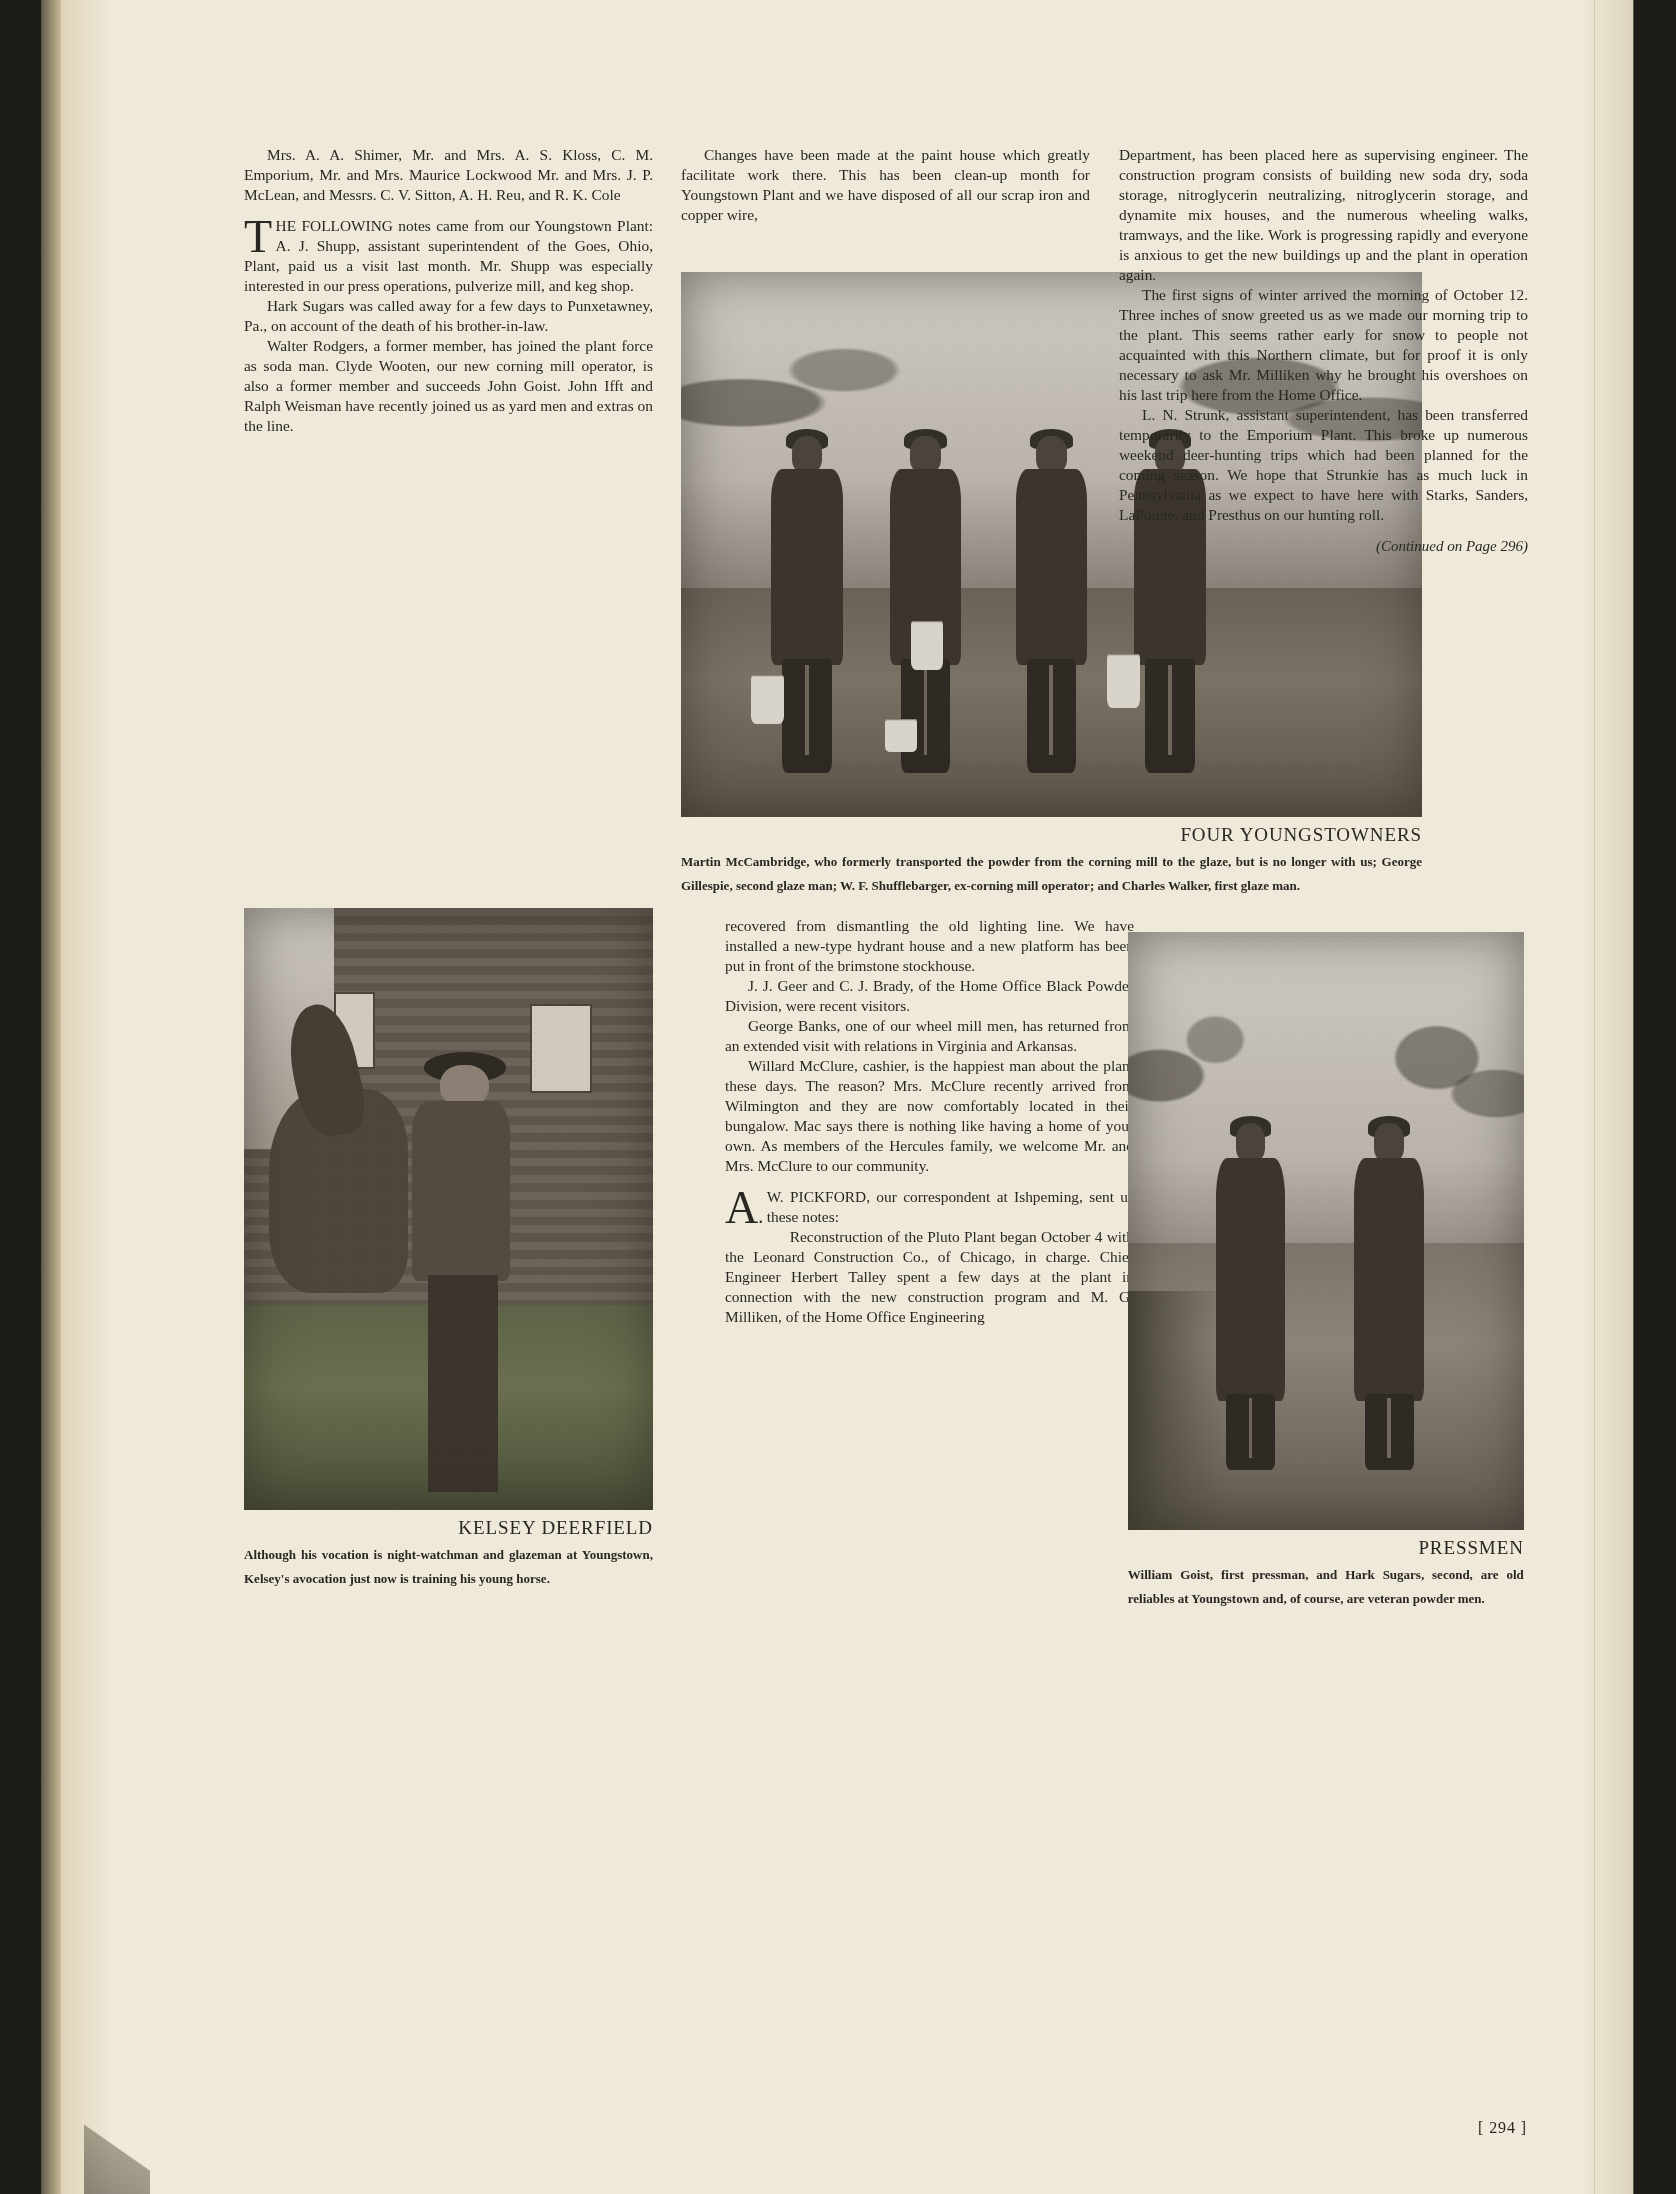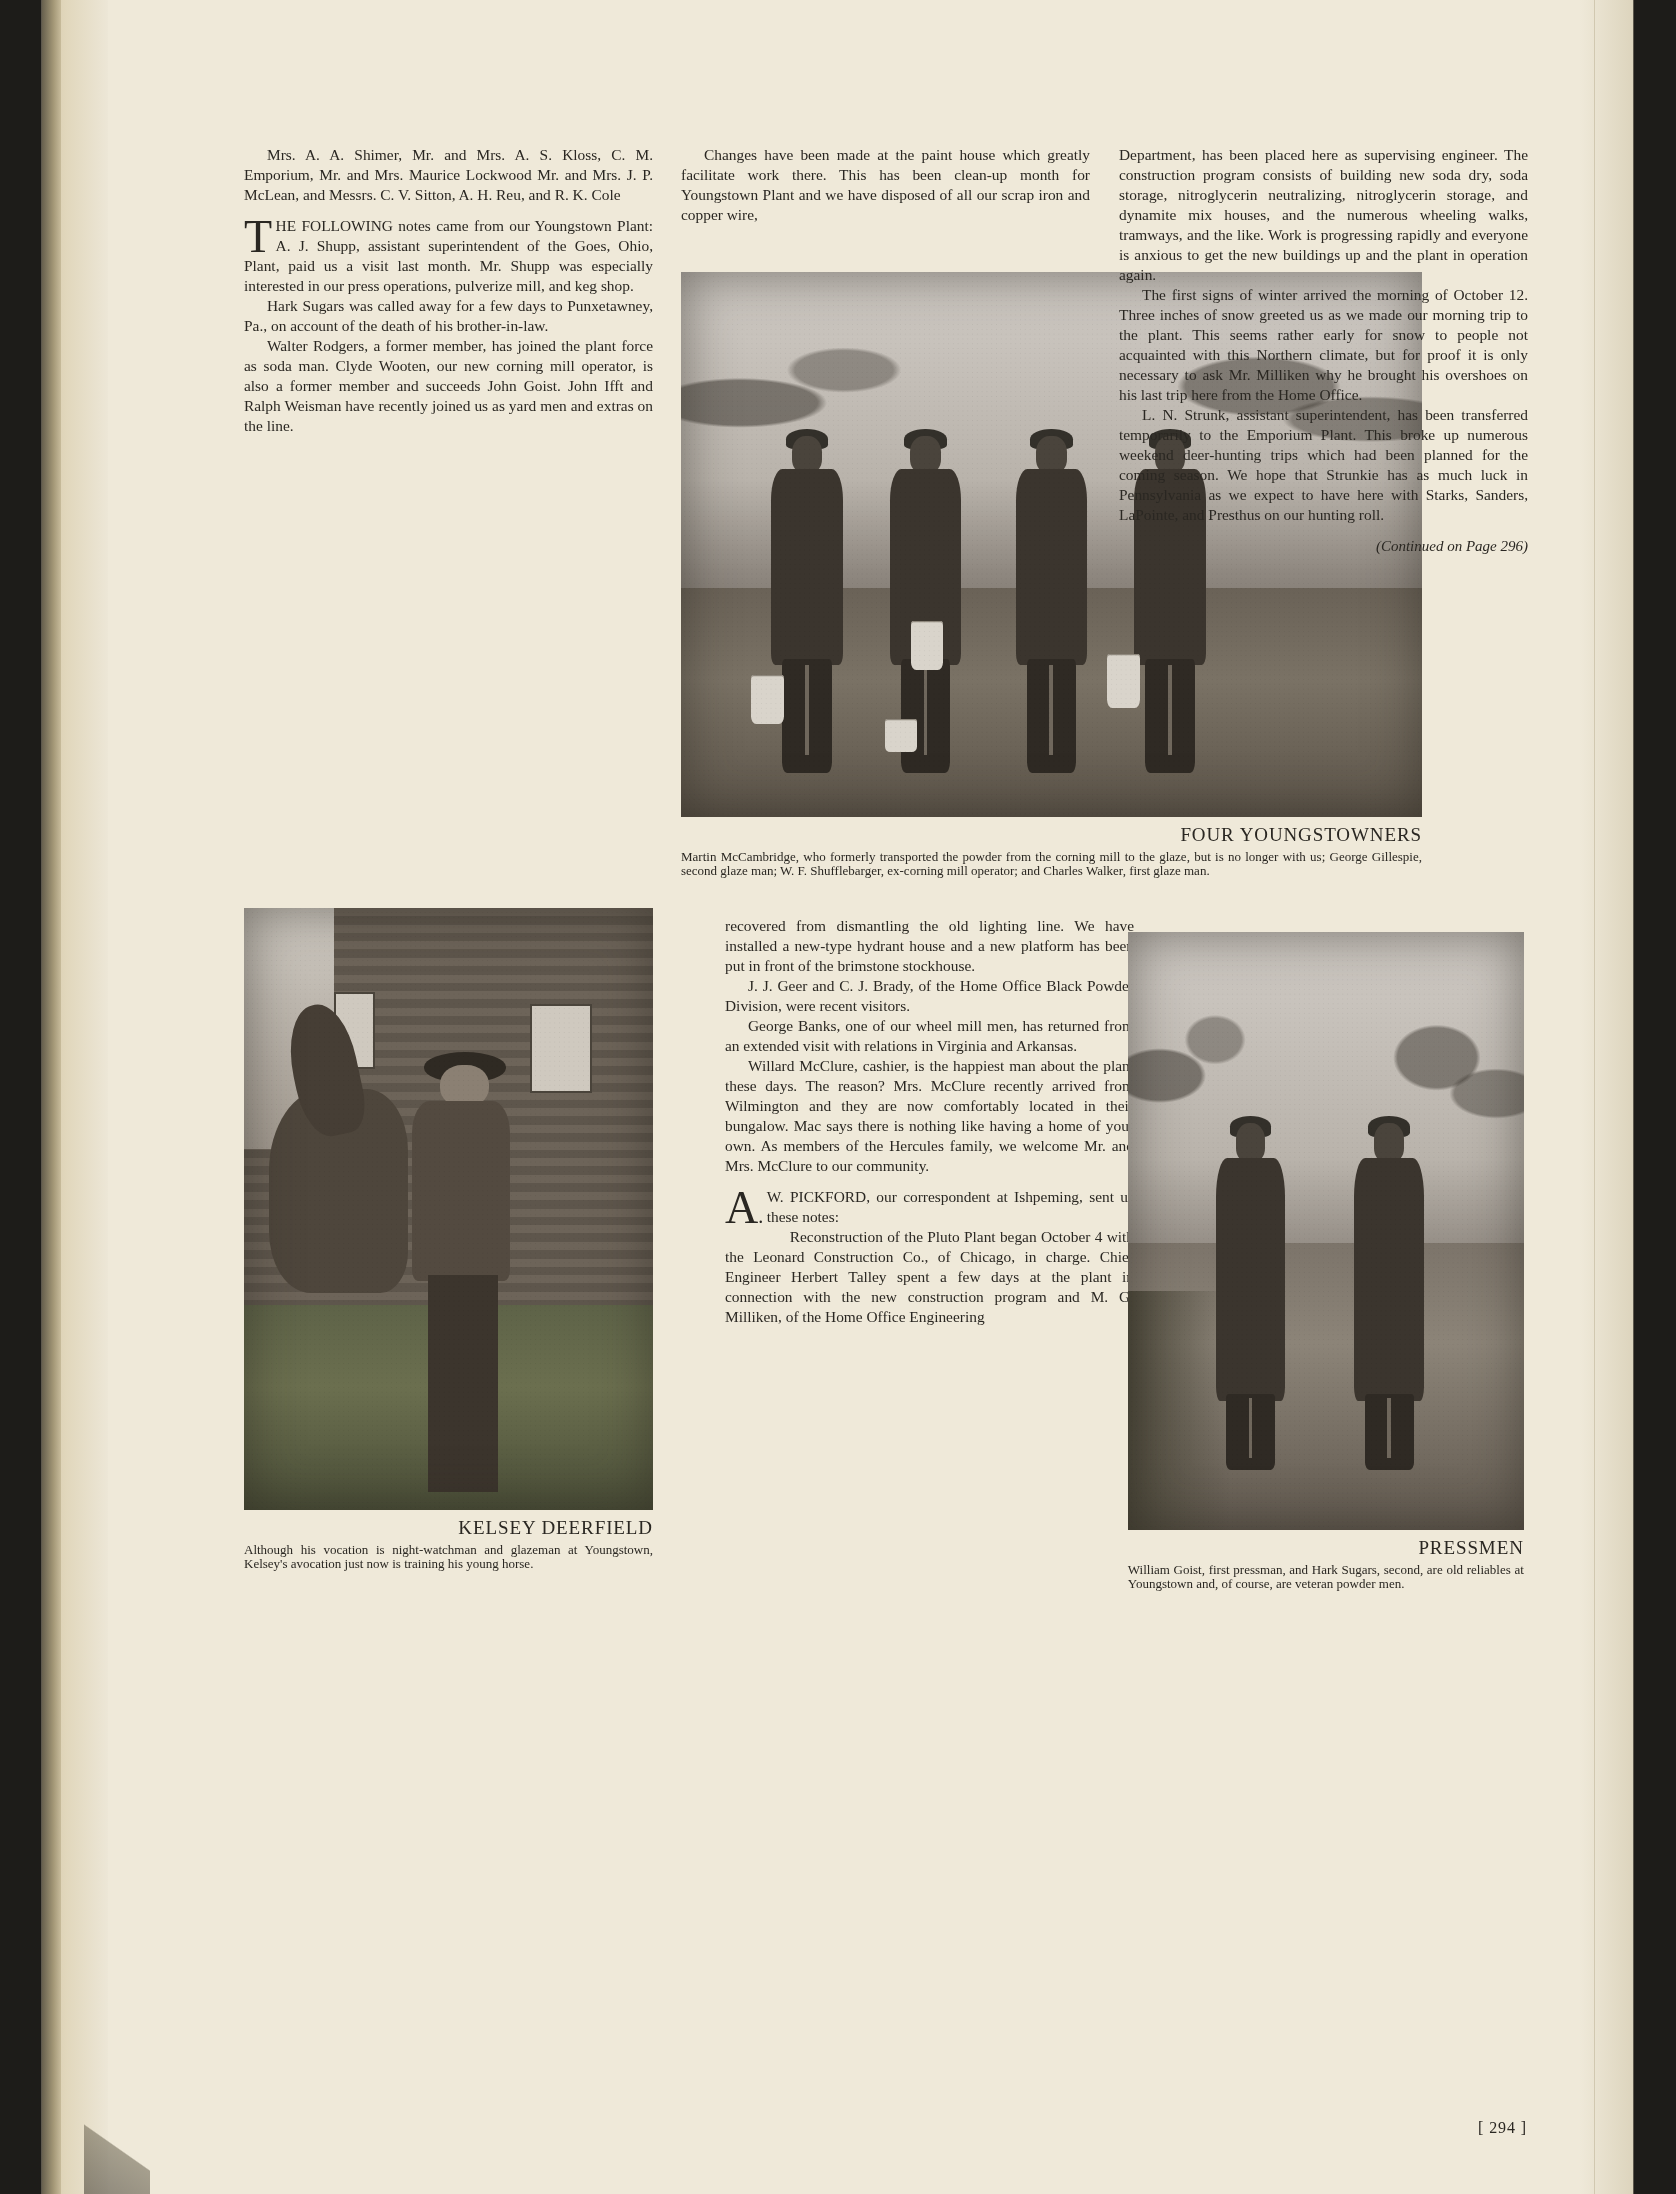--- a/index.html
+++ b/index.html
@@ -121,25 +121,26 @@
   .caption-title {
     text-align: right;
     font-size: 19px;
     letter-spacing: 0.9px;
     color: #2a2722;
     margin-top: 7px;
     font-family: "Liberation Serif", serif;
   }
   .caption-body {
     font-size: 13px;
-    line-height: 14px;
+    line-height: 24px;
     color: #2a2722;
     text-align: justify;
     margin-top: 4.4px;
     font-family: "Liberation Serif", serif;
+    font-weight: bold;
   }
   .continued {
     text-align: right;
     font-style: italic;
     font-size: 15px;
     color: #2a2722;
     margin-top: 13px;
   }
   .folio {
     position: absolute;

